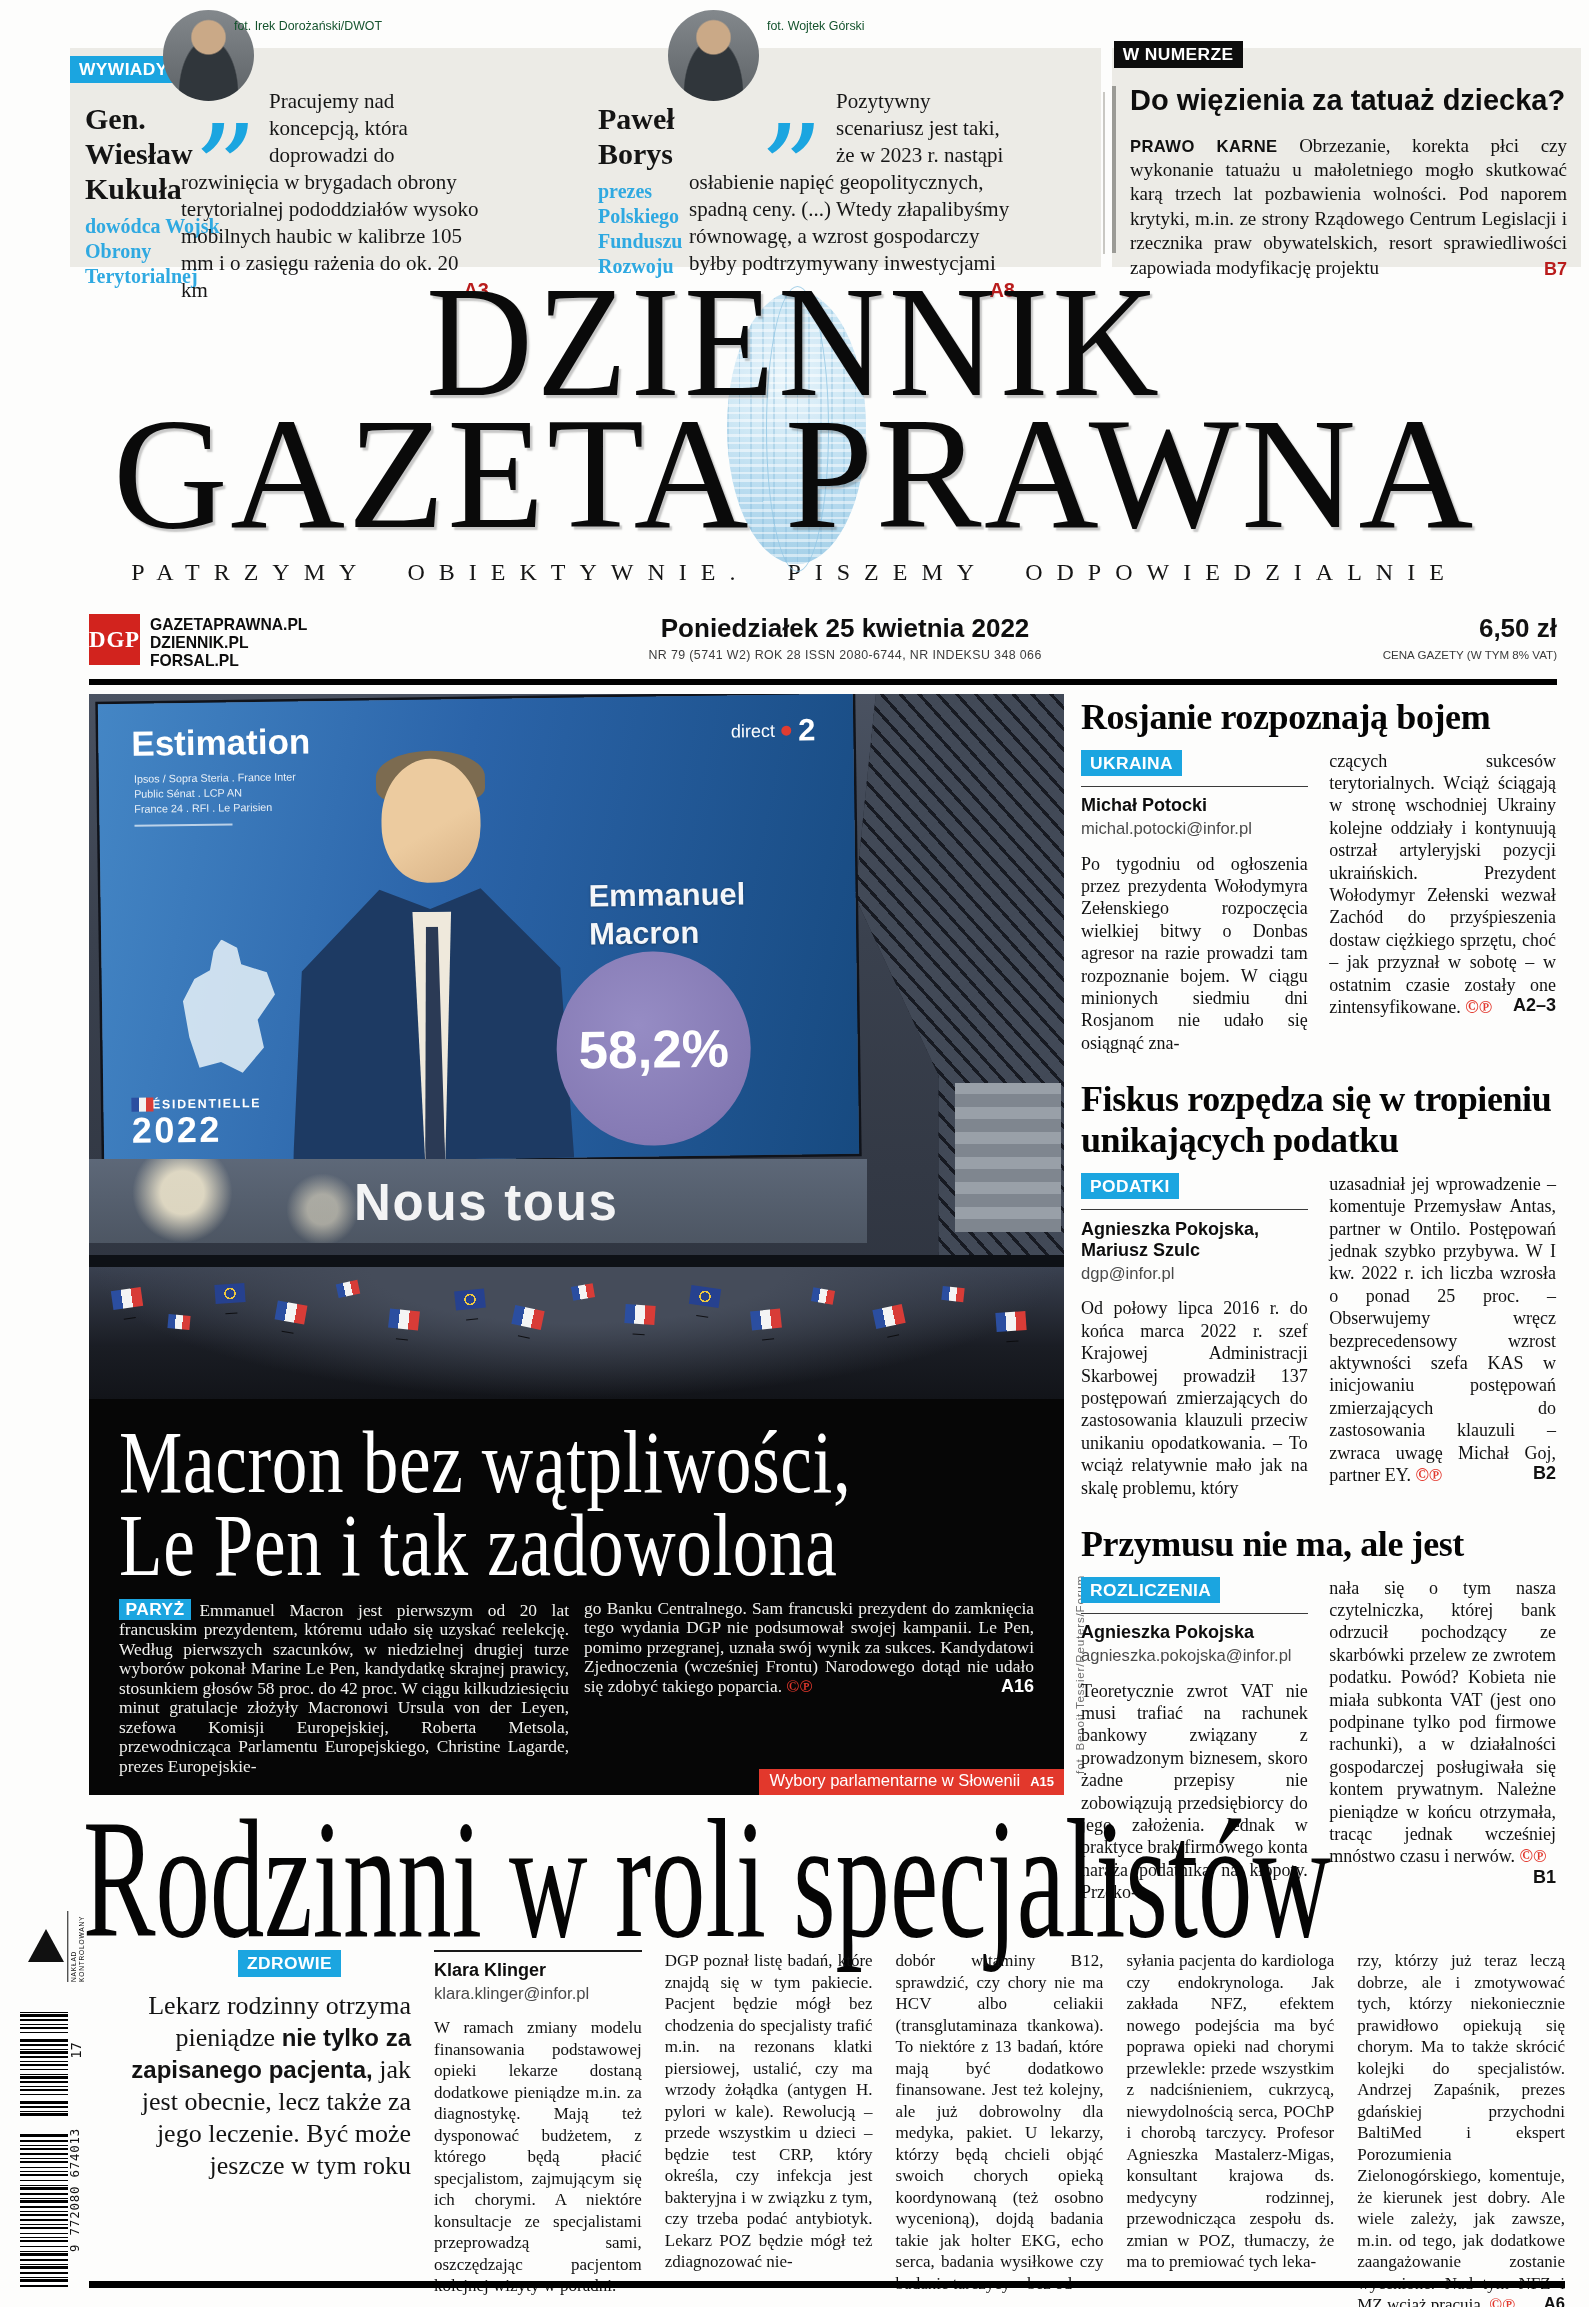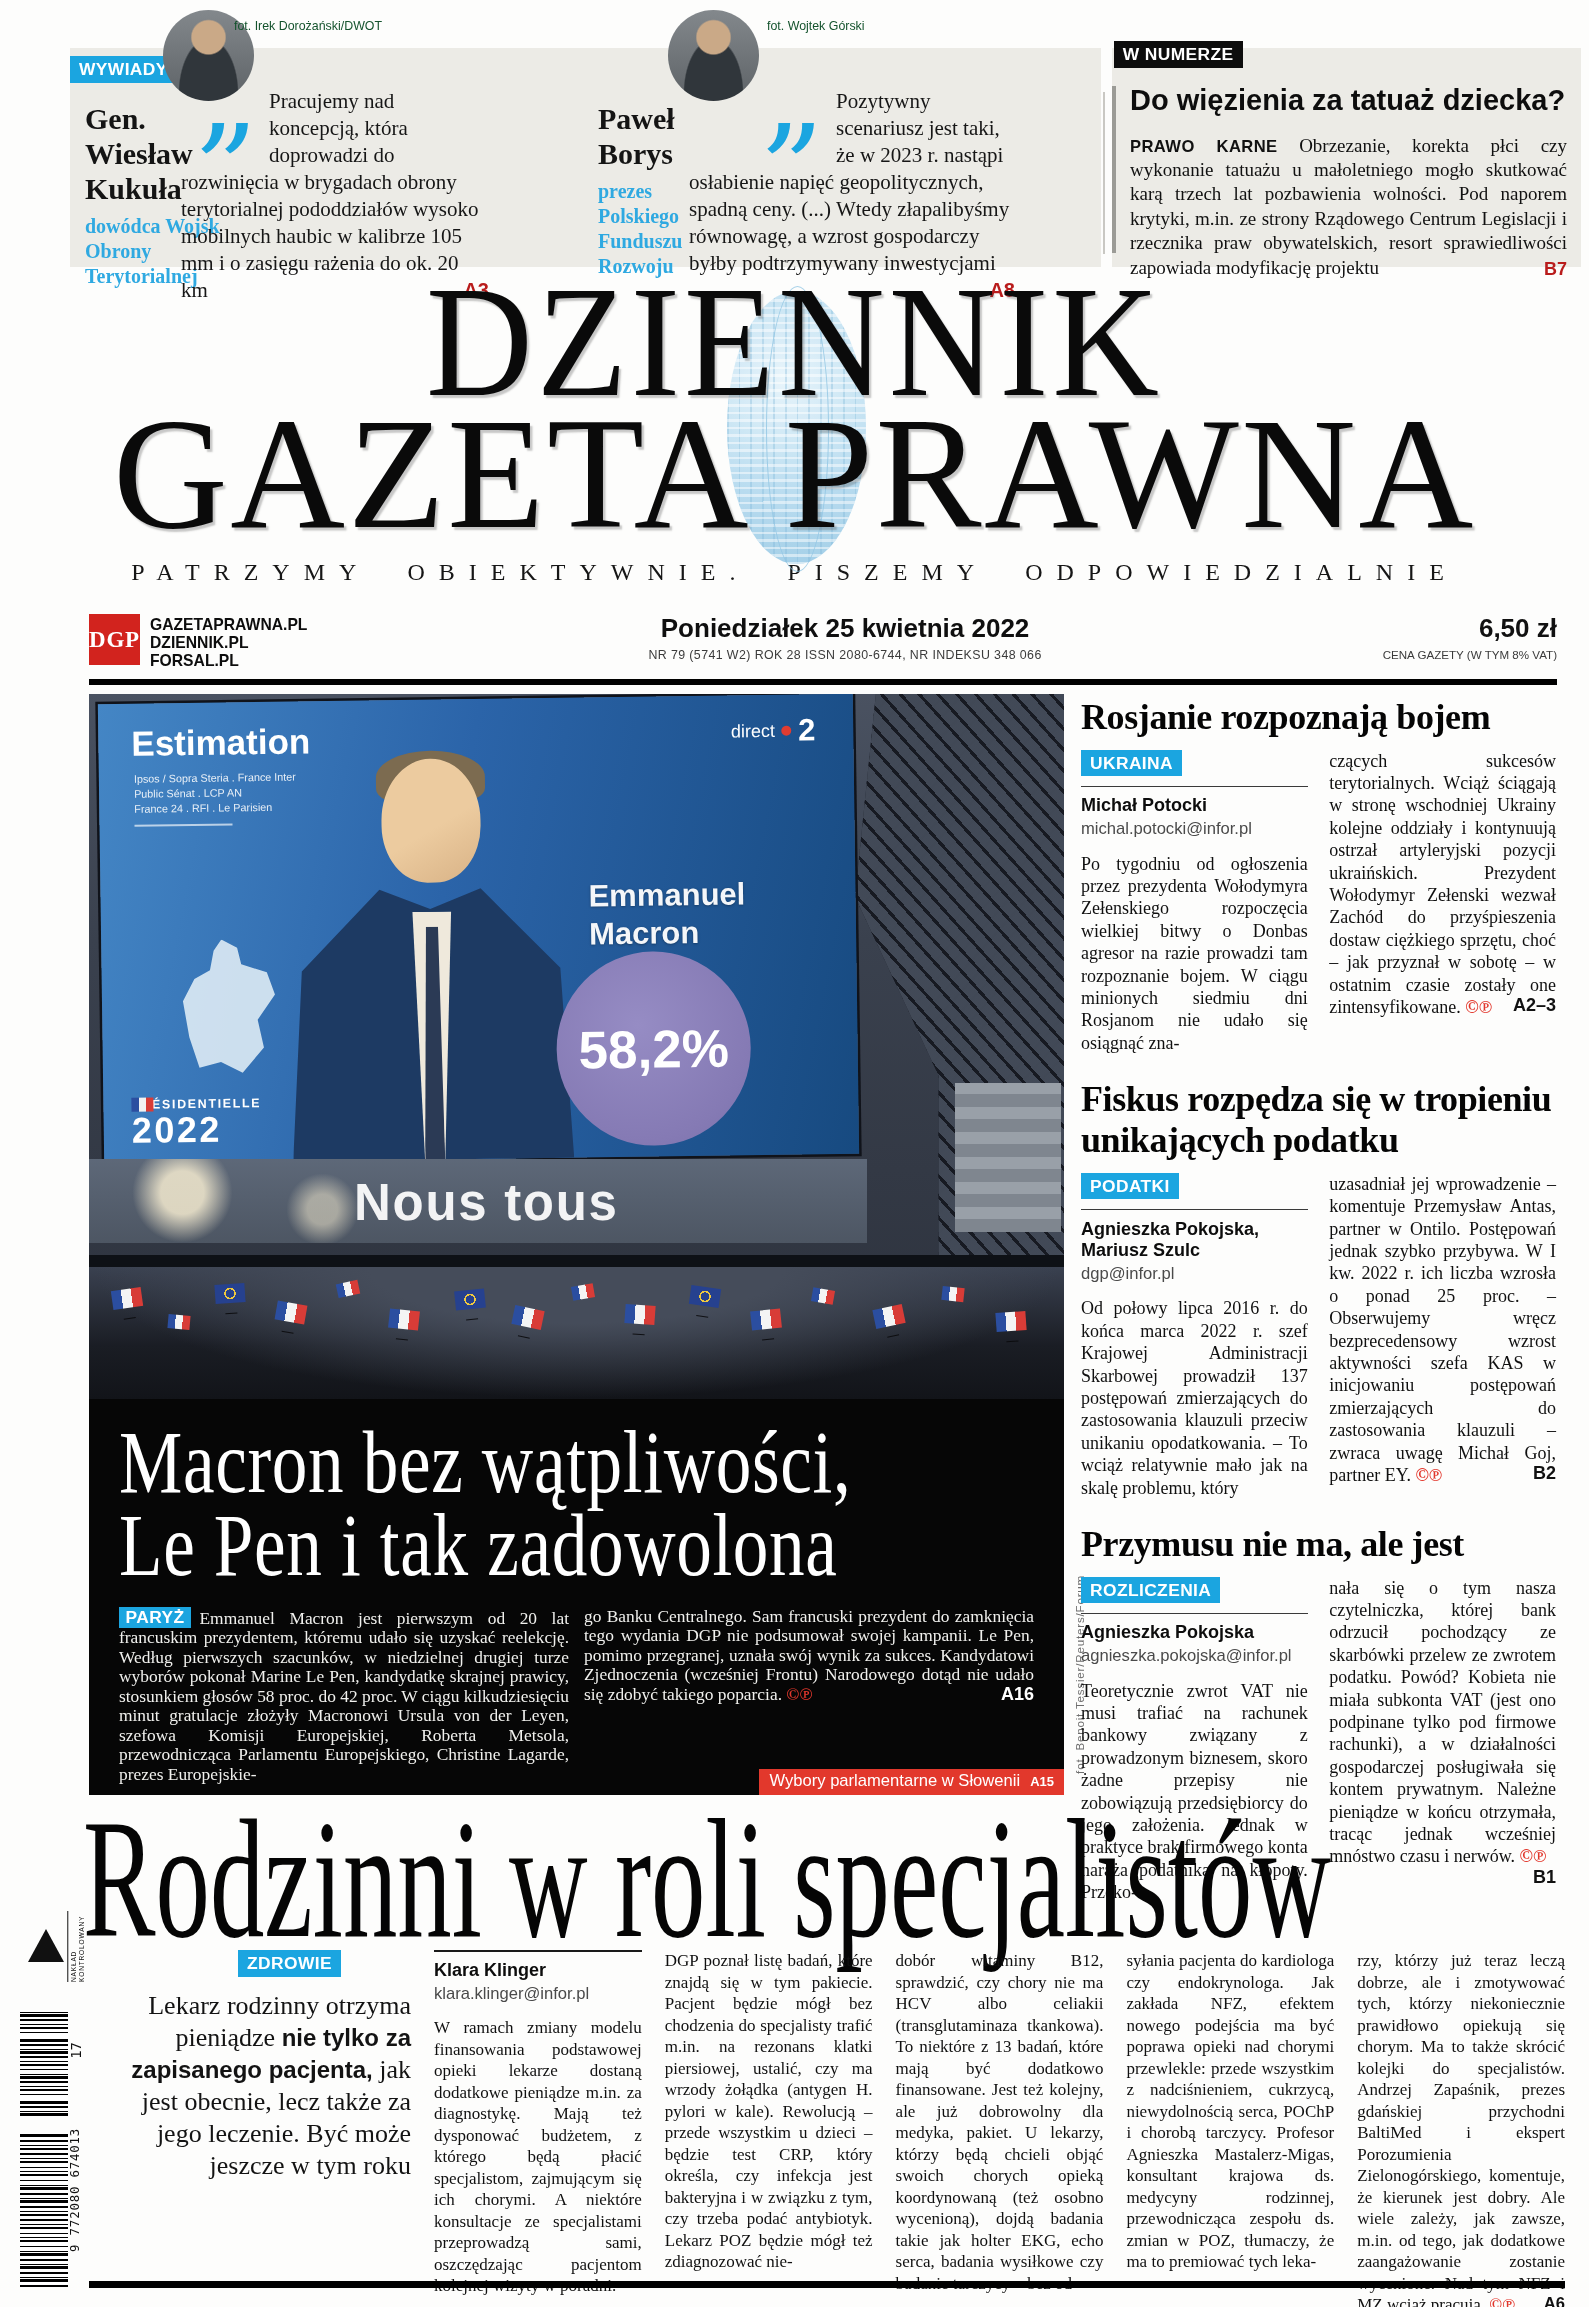--- a/index.html
+++ b/index.html
@@ -127,21 +127,21 @@
         box-shadow:0 20px 0 -9px rgba(10,10,12,.9);}
   .flag.eu{background:radial-gradient(circle at 50% 50%,rgba(0,0,0,0) 4.1px,#f0c93f 4.1px 5.8px,rgba(0,0,0,0) 5.8px),#26418f;}
   .flag.s{width:21.5px;height:14px;}
   #photo-credit{position:absolute;right:-21.5px;bottom:21.5px;writing-mode:vertical-rl;transform:rotate(180deg);
      font:11.6px/1 "Liberation Sans",sans-serif;color:#6d6d6d;letter-spacing:0.8px;}
 
   
   #mainstory{position:absolute;left:0;top:705px;width:975px;height:396px;background:#060606;padding:21.5px 30px 0;}
   .ms-line{display:inline-block;white-space:nowrap;color:#fff;font:400 89px/83px "Liberation Serif",serif;
            transform:scaleX(.8);transform-origin:left;letter-spacing:0.8px;}
-  #ms-lead{margin-top:20px;display:grid;grid-template-columns:1fr 1fr;column-gap:15px;
+  #ms-lead{margin-top:12px;display:grid;grid-template-columns:1fr 1fr;column-gap:15px;
            font:17.4px/19.5px "Liberation Serif",serif;color:#f1f1ee;text-align:justify;}
   #ms-lead .badge{font-size:17.4px;padding:2.5px 6.6px 1.7px;margin-right:8.3px;}
   .cpmark{color:#e2372c;font-weight:bold;white-space:nowrap;}
   .pref{float:right;font:bold 18px/19px "Liberation Sans",sans-serif;color:#fff;}
   #related-strip{position:absolute;right:0;bottom:0;height:26.5px;background:#E2382C;display:flex;align-items:center;
      padding:0 10px;gap:10px;color:#fff;font:16.6px/1 "Liberation Sans",sans-serif;}
   #related-strip b{font-size:13px;}
 
   
   #newscol{left:1081px;top:697px;width:475px;}

